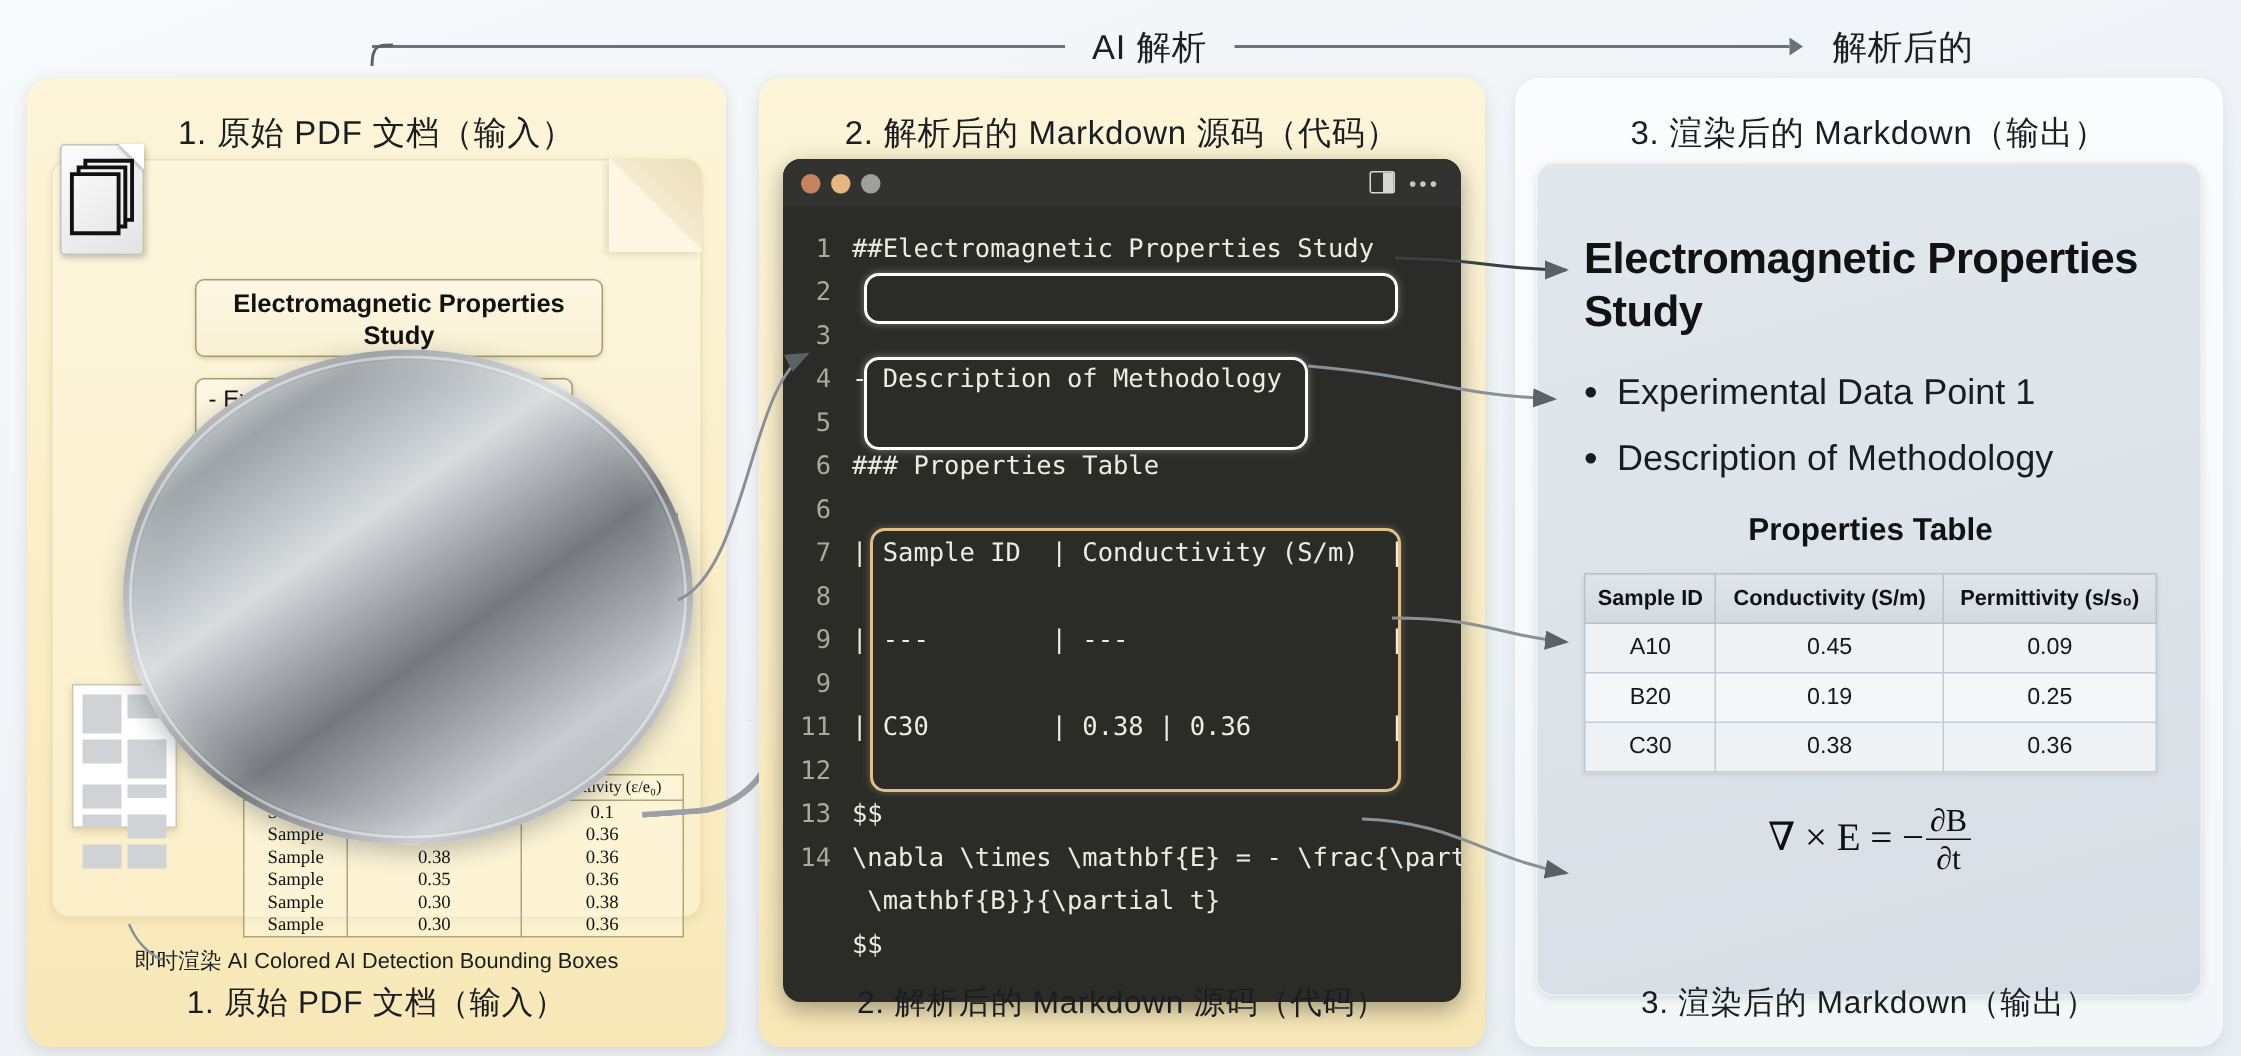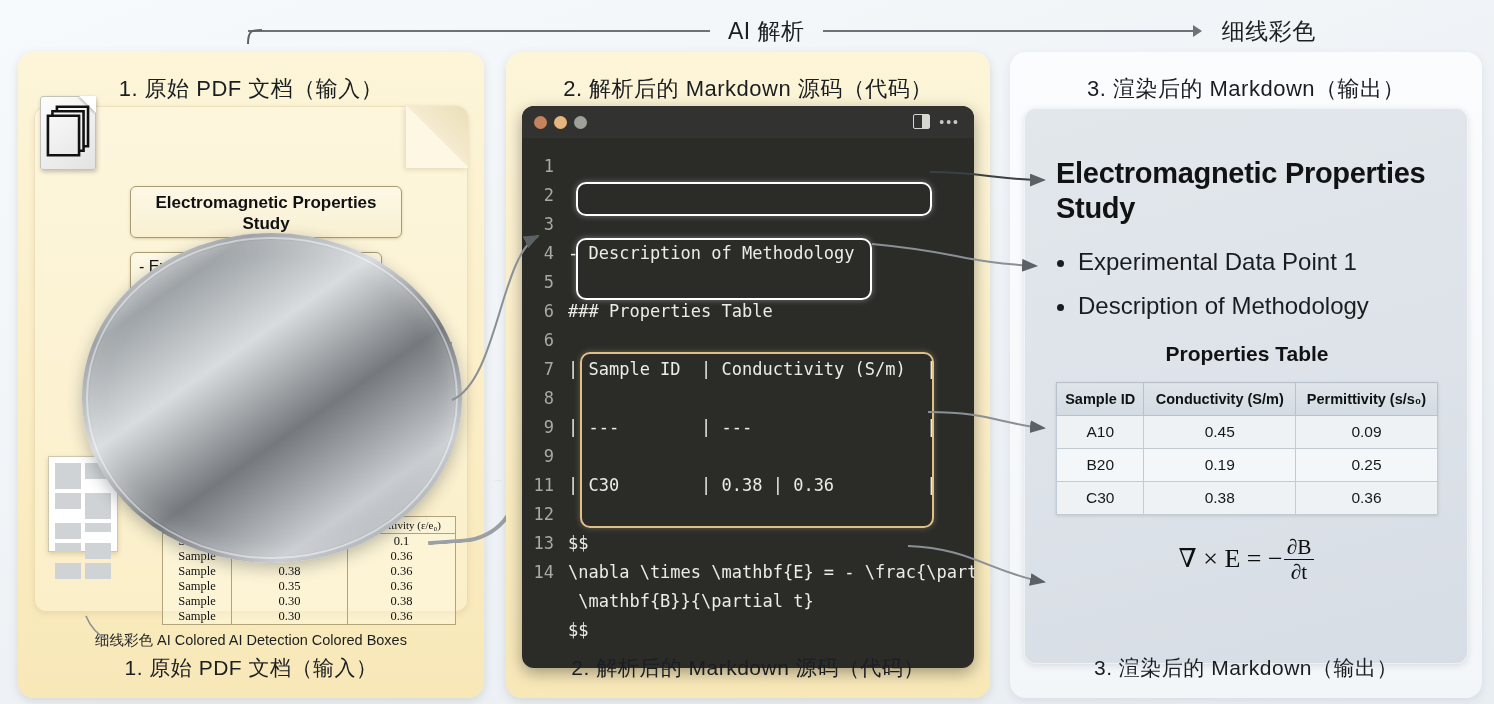--- a/index.html
+++ b/index.html
@@ -38,21 +38,21 @@
   }
   .panel-cream {
     background: linear-gradient(180deg,#fdf5d9 0%, #fbeec6 55%, #f8e8b8 100%);
     box-shadow: 0 3px 10px rgba(90,80,40,.16);
   }
   .panel-grey {
     background: linear-gradient(180deg,#fbfcfd 0%, #f3f6f9 100%);
     box-shadow: 0 3px 10px rgba(60,70,85,.10);
   }
   #panel-pdf   { left: 18px;   top: 52px; width: 466px; height: 646px; padding-left: 35px; }
-  #panel-code  { left: 506px;  top: 52px; width: 484px; height: 646px; }
+  #panel-code  { left: 506px;  top: 52px; width: 484px; height: 646px; border-radius: 14px; }
   #panel-out   { left: 1010px; top: 52px; width: 472px; height: 646px; text-decoration: underline; }
 
   .panel-title {
     position: absolute; left: 0; width: 100%; top: 22px;
     text-align: center; font-size: 22px; color: #1b1e21; letter-spacing: .5px;
   }
   .panel-footer {
     position: absolute; left: 0; width: 100%; bottom: 16px;
     text-align: center; font-size: 21px; color: #1b1e21; letter-spacing: .5px;
   }
@@ -304,21 +304,21 @@
   }
 </style>
 </head>
 <body>
 
 <div class="flow-bar">
   <div class="flow-line" style="width:462px;margin-left:248px;"></div>
   <div class="flow-label" style="margin:0 18px;">AI 解析</div>
   <div class="flow-line" style="width:370px;"></div>
   <div class="arrow-head"></div>
-  <div class="flow-label" style="margin-left:20px;">细线彩色</div>
+  <div class="flow-label" style="margin-left:20px;">解析后的</div>
 </div>
 
 <div class="panel panel-cream" id="panel-pdf">
   <div class="panel-title">1. 原始 PDF 文档（输入）</div>
 
   <div id="pdf-card">
     <div id="pdf-fold"></div>
   </div>
 
   <div class="pdf-icon">
@@ -485,21 +485,21 @@
               <td>0.36</td>
             </tr>
           </tbody>
       </table>
     </div>
     <div id="lens-blur"></div>
   </div>
   <div class="mag-handle"></div>
   <div id="magnifier"></div>
 
-  <div style="position:absolute;left:0;width:100%;bottom:48px;text-align:center;font-size:14.5px;color:#1b1e21;">细线彩色 AI Colored AI Detection Colored Boxes</div>
+  <div style="position:absolute;left:0;width:100%;bottom:48px;text-align:center;font-size:14.5px;color:#1b1e21;">即时渲染 AI Colored AI Detection Bounding Boxes</div>
   <div class="panel-footer">1. 原始 PDF 文档（输入）</div>
 </div>
 
 <div class="panel panel-cream" id="panel-code">
   <div class="panel-title">2. 解析后的 Markdown 源码（代码）</div>
 
   <div id="code-window">
     <div id="code-titlebar">
       <span class="dot d1"></span>
       <span class="dot d2"></span>
@@ -507,20 +507,21 @@
       <span id="split-icon">
           <i></i>
           <i></i>
         </span>
       <span id="dots-icon">•••</span>
     </div>
     <div id="code-body">
       <div id="code-lines">
           <div class="code-row">
             <span class="ln">1</span>
+            <span class="ctext">##Electromagnetic Properties Study</span>
           </div>
           <div class="code-row">
             <span class="ln">2</span>
             <span class="ctext"></span>
           </div>
           <div class="code-row">
             <span class="ln">3</span>
           </div>
           <div class="code-row">
             <span class="ln">4</span>

